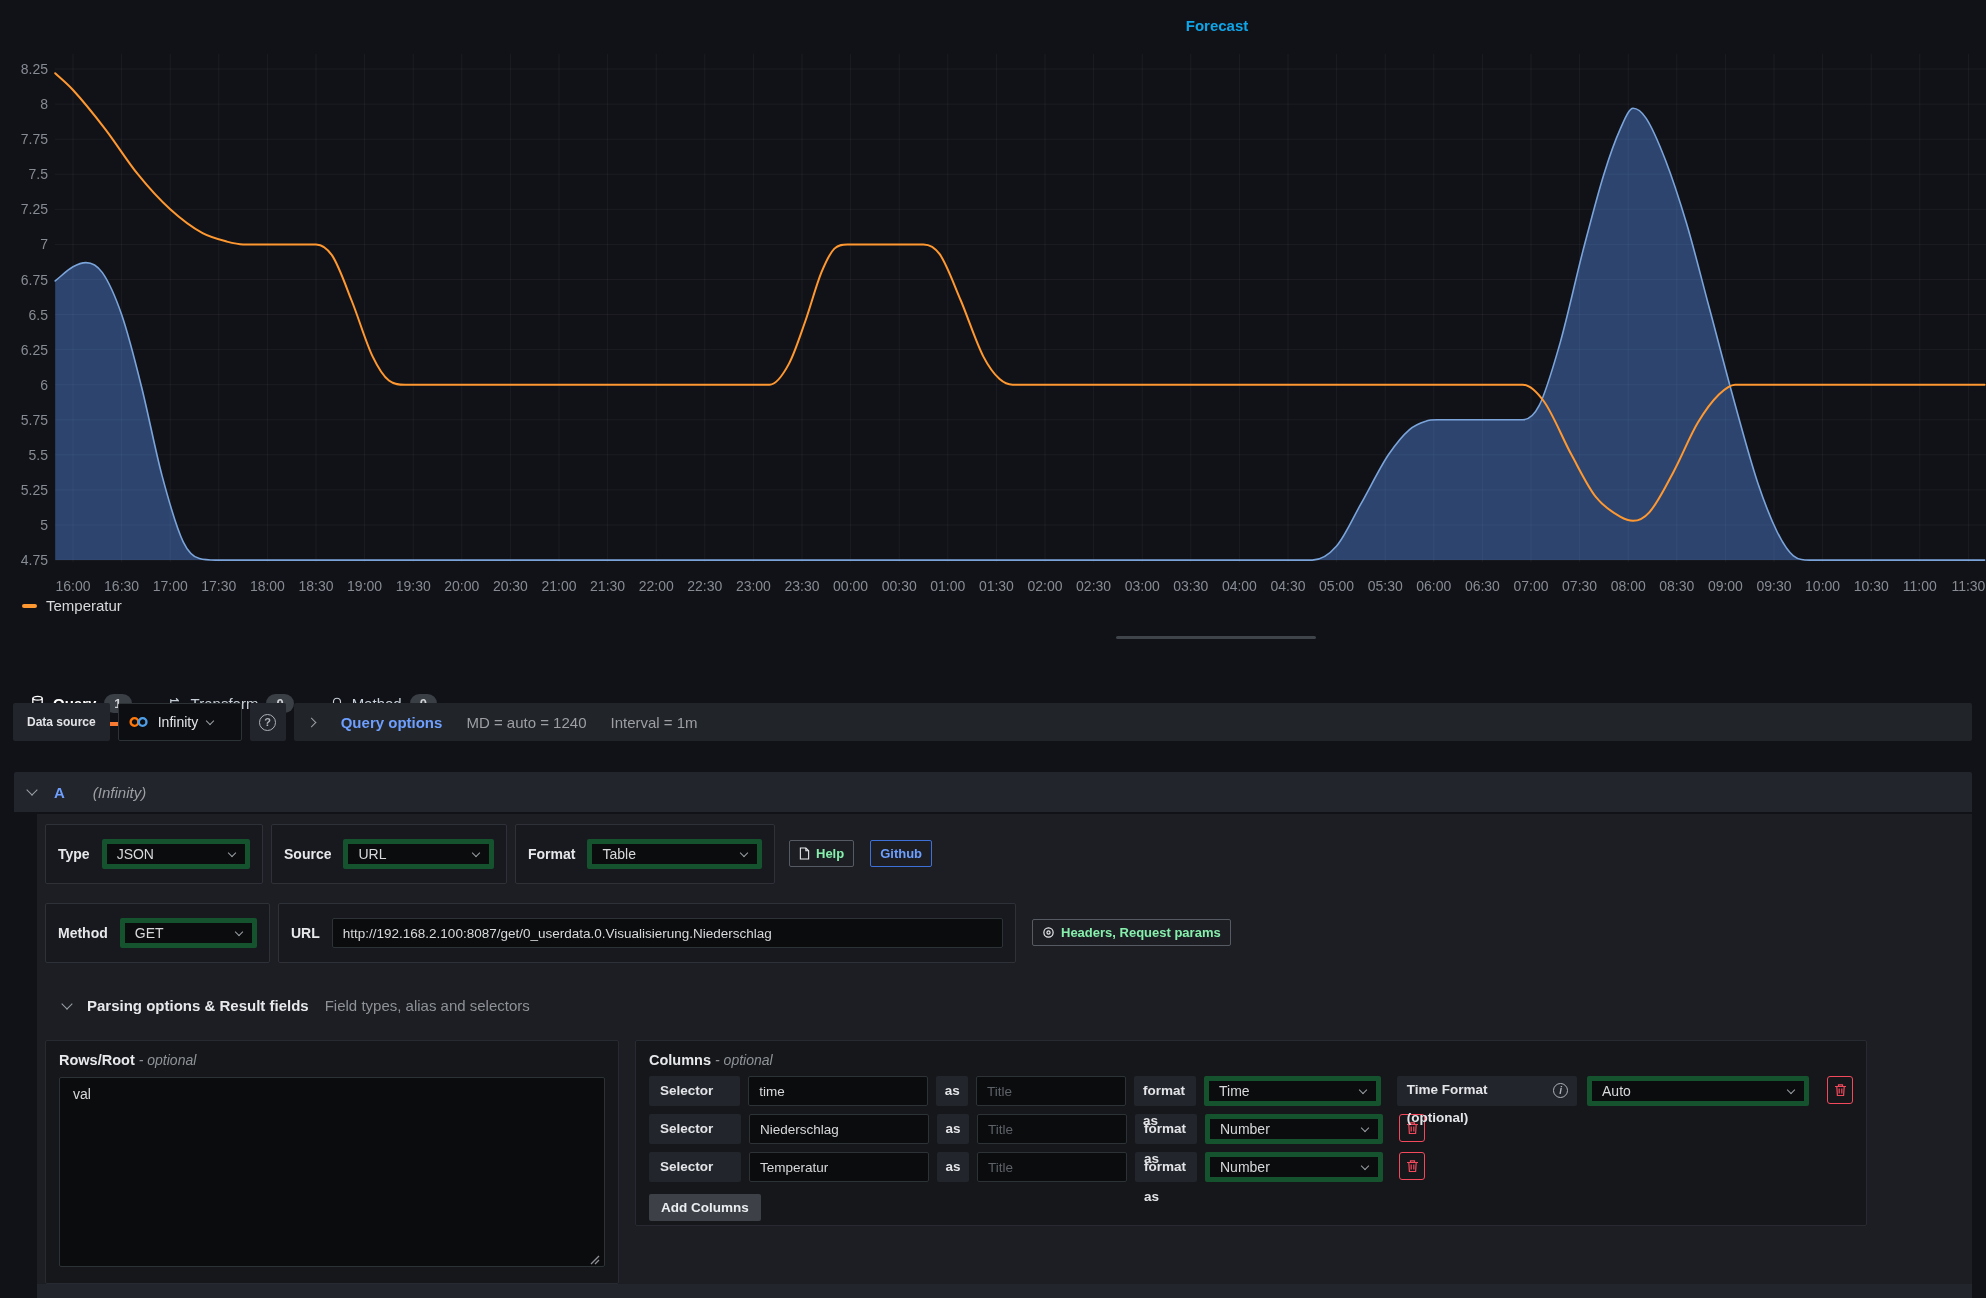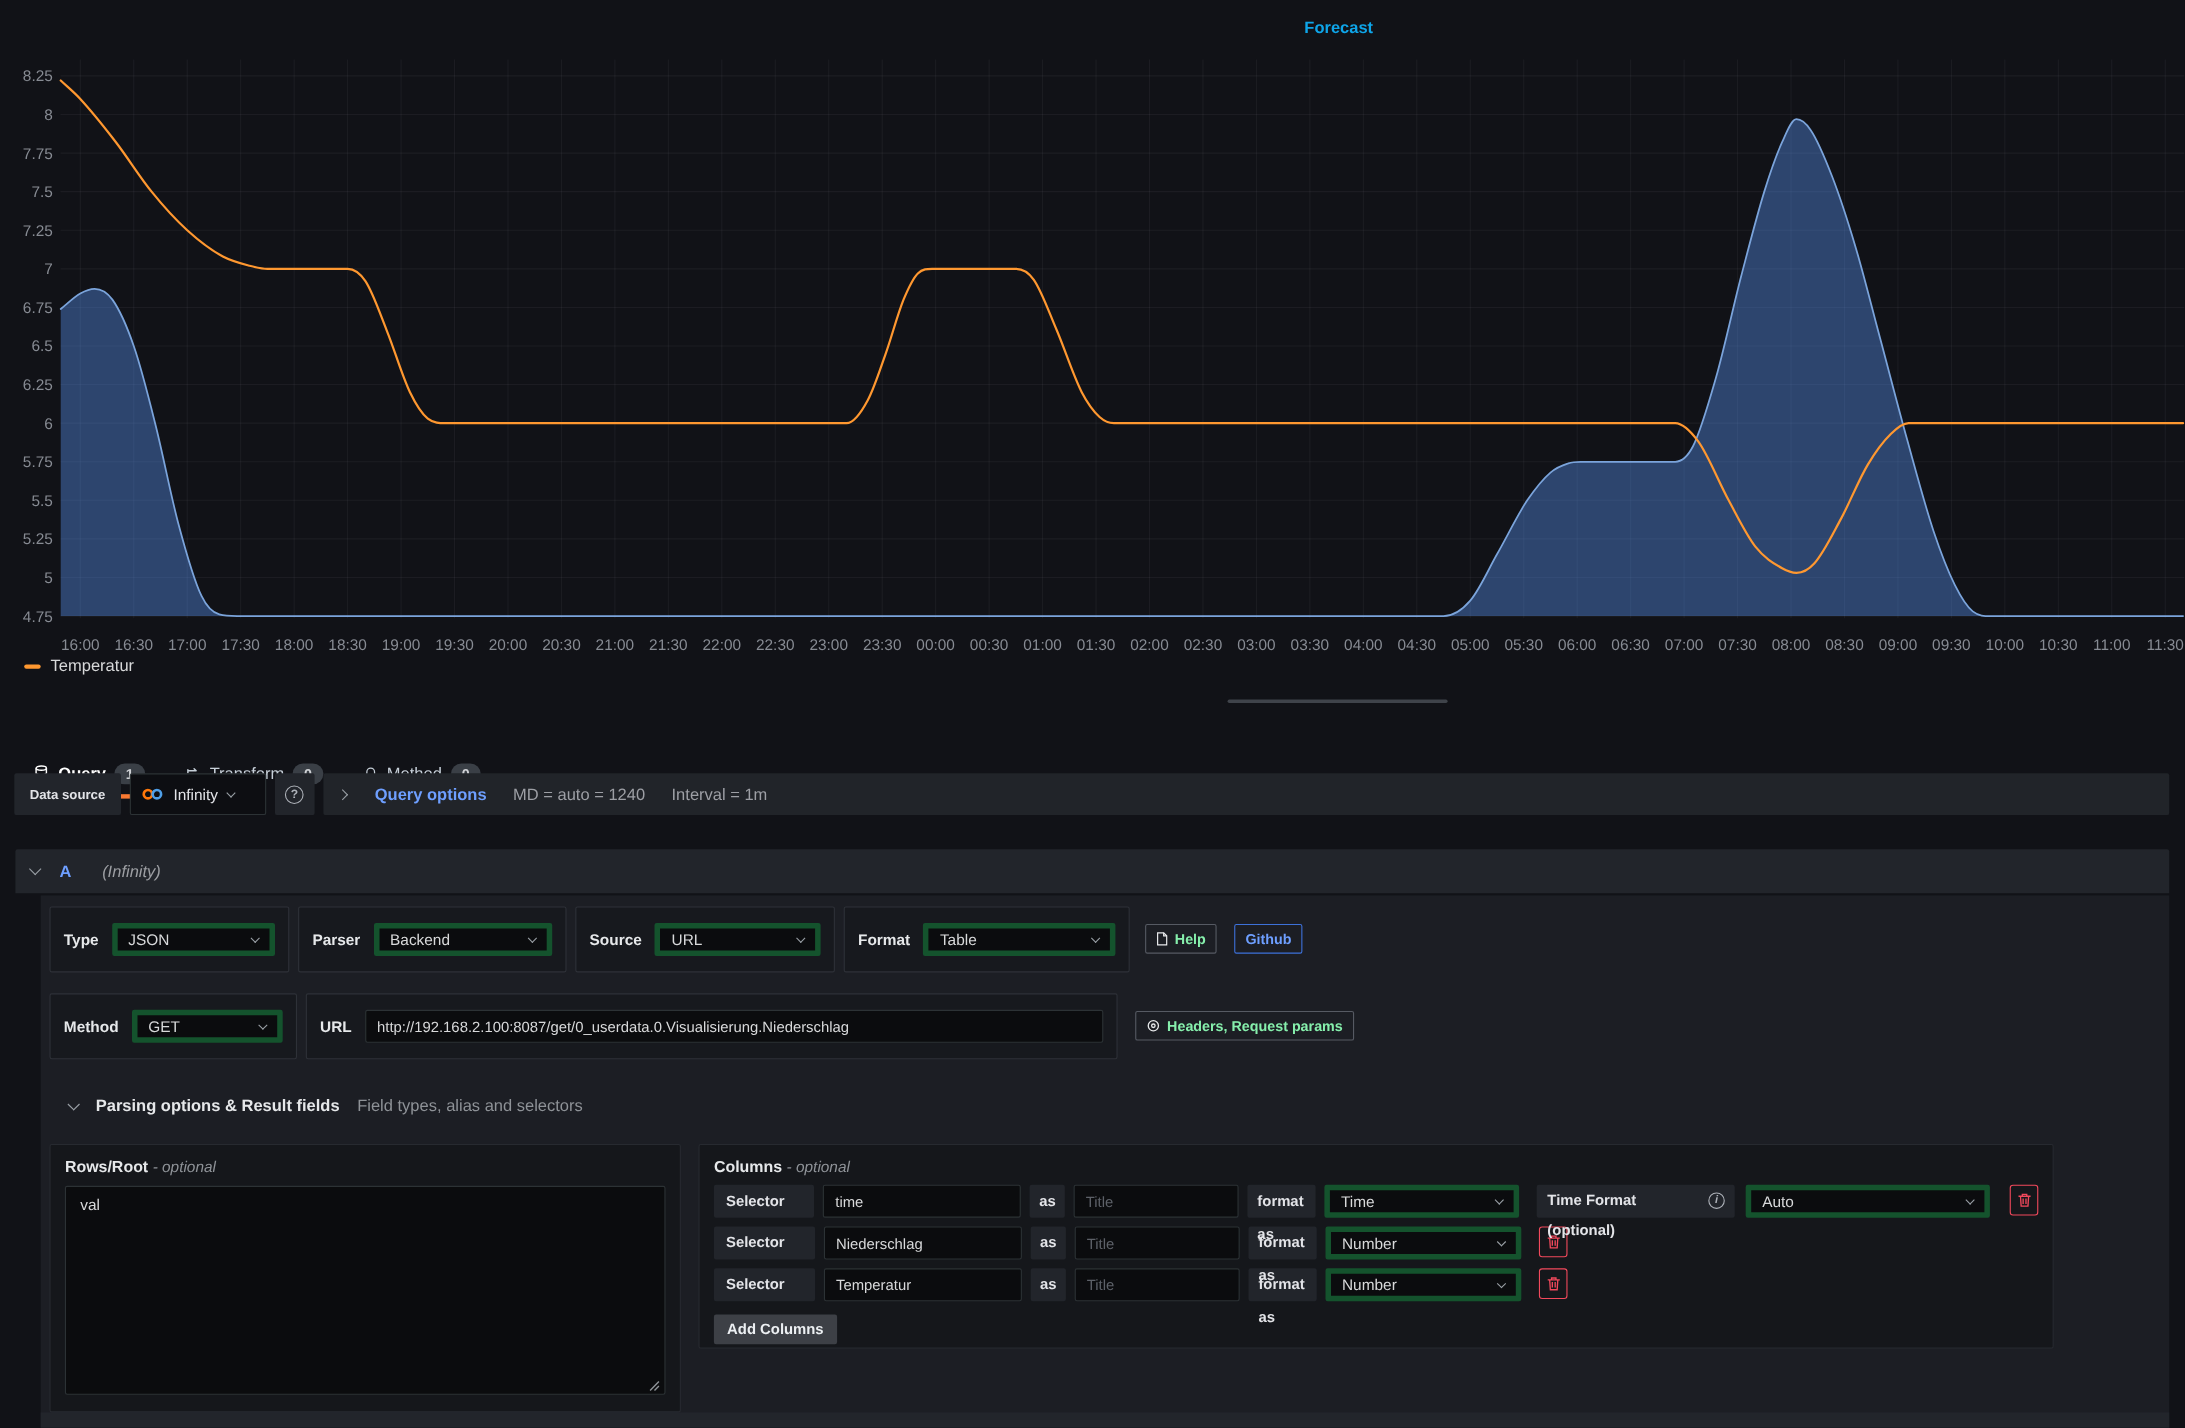--- a/index.html
+++ b/index.html
@@ -305,27 +305,20 @@
     <div class="strip"></div>
 
     <div class="field-row">
       <div class="fieldset" style="width:218px">
         <span class="f-label">Type</span>
         <div class="select" style="flex:1">
           <span class="val">JSON</span>
           <span class="chev"></span>
         </div>
       </div>
-      <div class="fieldset" style="width:244px">
-        <span class="f-label">Parser</span>
-        <div class="select" style="flex:1">
-          <span class="val">Backend</span>
-          <span class="chev"></span>
-        </div>
-      </div>
       <div class="fieldset" style="width:236px">
         <span class="f-label">Source</span>
         <div class="select" style="flex:1">
           <span class="val">URL</span>
           <span class="chev"></span>
         </div>
       </div>
       <div class="fieldset" style="width:260px">
         <span class="f-label">Format</span>
         <div class="select" style="flex:1">

